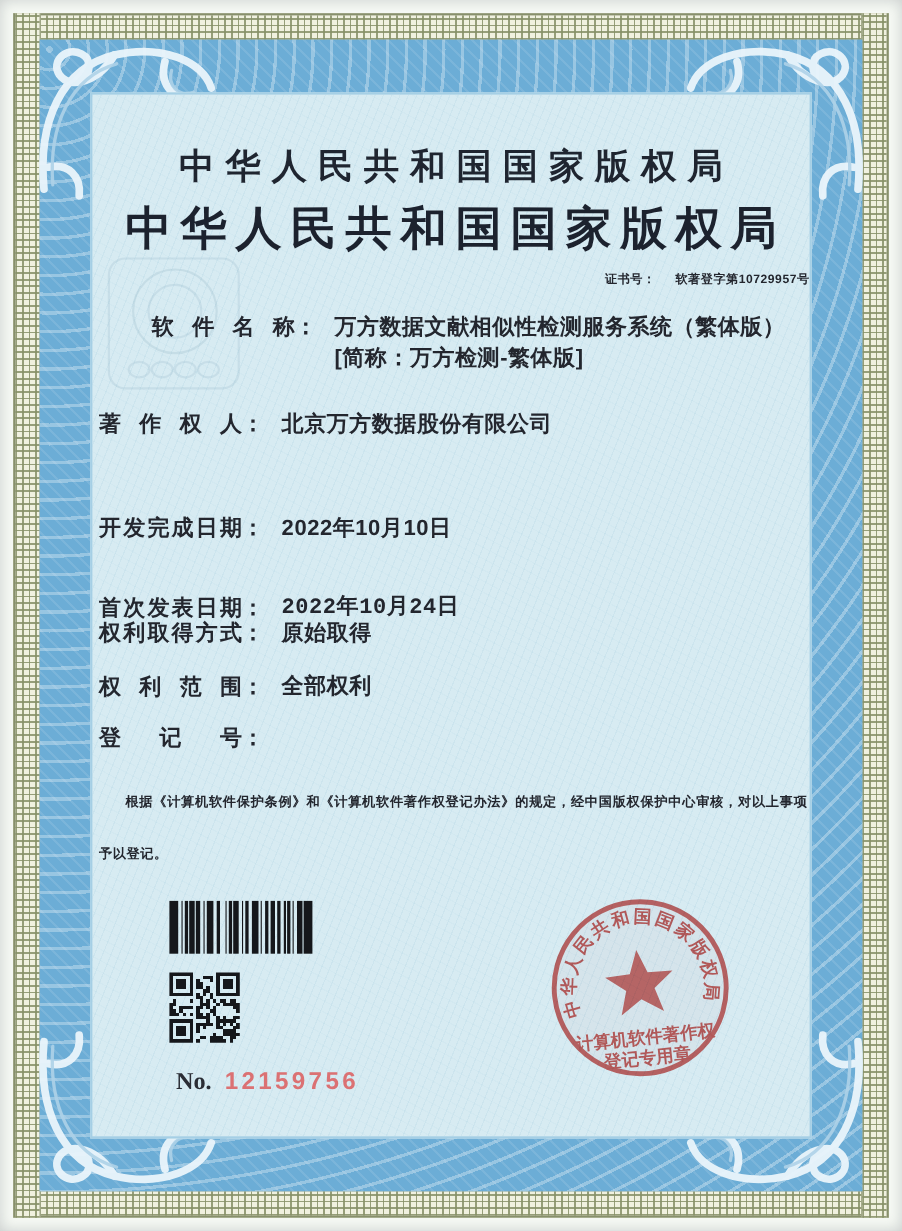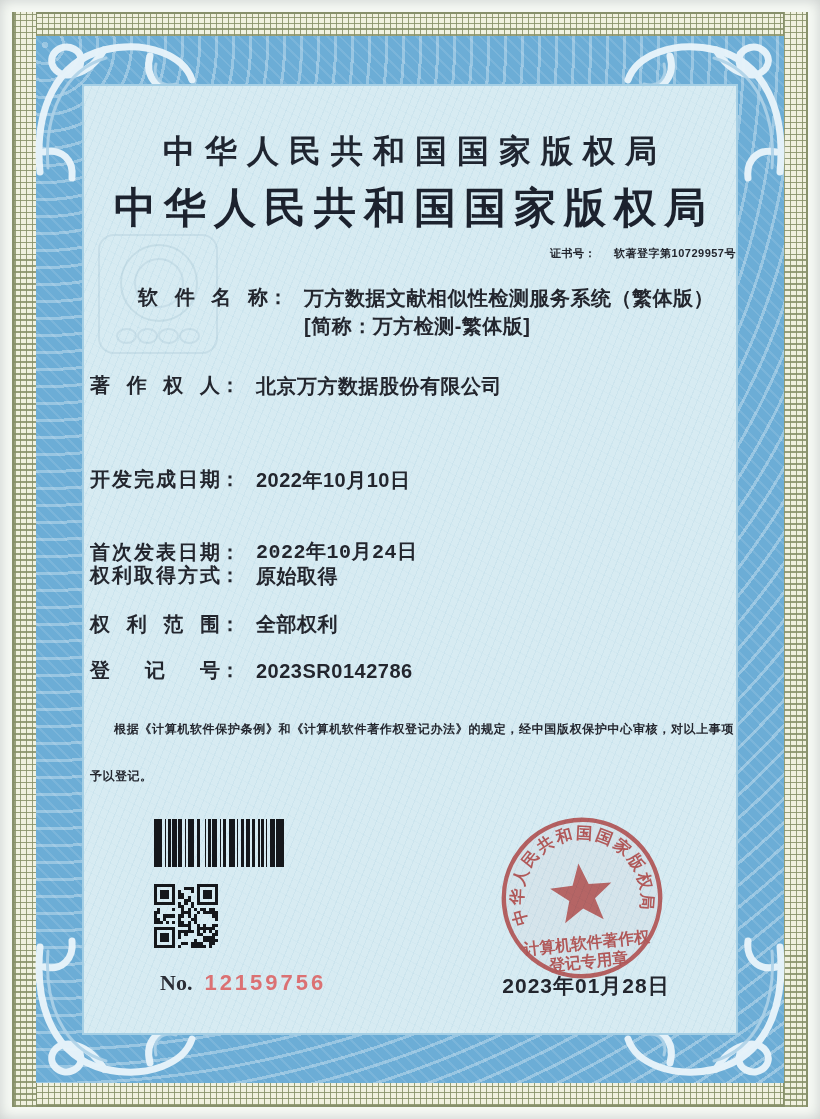--- a/index.html
+++ b/index.html
@@ -199,21 +199,20 @@
     <div class="fvalue">原始取得</div>
   </div>
   <div class="row r6">
     <span class="flabel">权利范围</span>
       <span>：</span>
     <div class="fvalue">全部权利</div>
   </div>
   <div class="row r7">
     <span class="flabel">登记号</span>
       <span>：</span>
-    <div class="fvalue">2023SR0142786</div>
   </div>
 
   <div class="para">根据《计算机软件保护条例》和《计算机软件著作权登记办法》的规定，经中国版权保护中心审核，对以上事项予以登记。</div>
 
   <div class="barcode">
       <span style="flex-grow: 5; background: rgb(21, 23, 27);"></span>
       <span style="flex-grow: 2; background: transparent;"></span>
       <span style="flex-grow: 1; background: rgb(21, 23, 27);"></span>
       <span style="flex-grow: 1; background: transparent;"></span>
       <span style="flex-grow: 2; background: rgb(21, 23, 27);"></span>
@@ -407,15 +406,14 @@
     </defs>
     <circle cx="95" cy="95" r="79" fill="rgba(220,100,95,0.05)" stroke="#cf4f4c" stroke-width="4.5" opacity="0.95"></circle>
     <text font-size="16.5" font-weight="bold" fill="#cf4f4c" letter-spacing="2.5" font-family="Liberation Sans, DejaVu Sans, sans-serif">
       <textPath href="#sealArc" startOffset="50%" text-anchor="middle">中华人民共和国国家版权局</textPath>
     </text>
     <polygon fill="#cf4f4c" opacity="0.92" points="95,60 103.2,81.6 126.1,82.4 108.1,96.6 114.6,118.6 95,105.6 75.4,118.6 81.9,96.6 63.9,82.4 86.8,81.6"></polygon>
     <text x="95" y="146" text-anchor="middle" font-size="16" font-weight="bold" fill="#cf4f4c" font-family="Liberation Sans, DejaVu Sans, sans-serif">计算机软件著作权</text>
     <text x="95" y="165" text-anchor="middle" font-size="16" font-weight="bold" fill="#cf4f4c" font-family="Liberation Sans, DejaVu Sans, sans-serif">登记专用章</text>
   </svg>
 
-  <div class="dateline">2023年01月28日</div>
 
 </div>
 
 </body></html>

